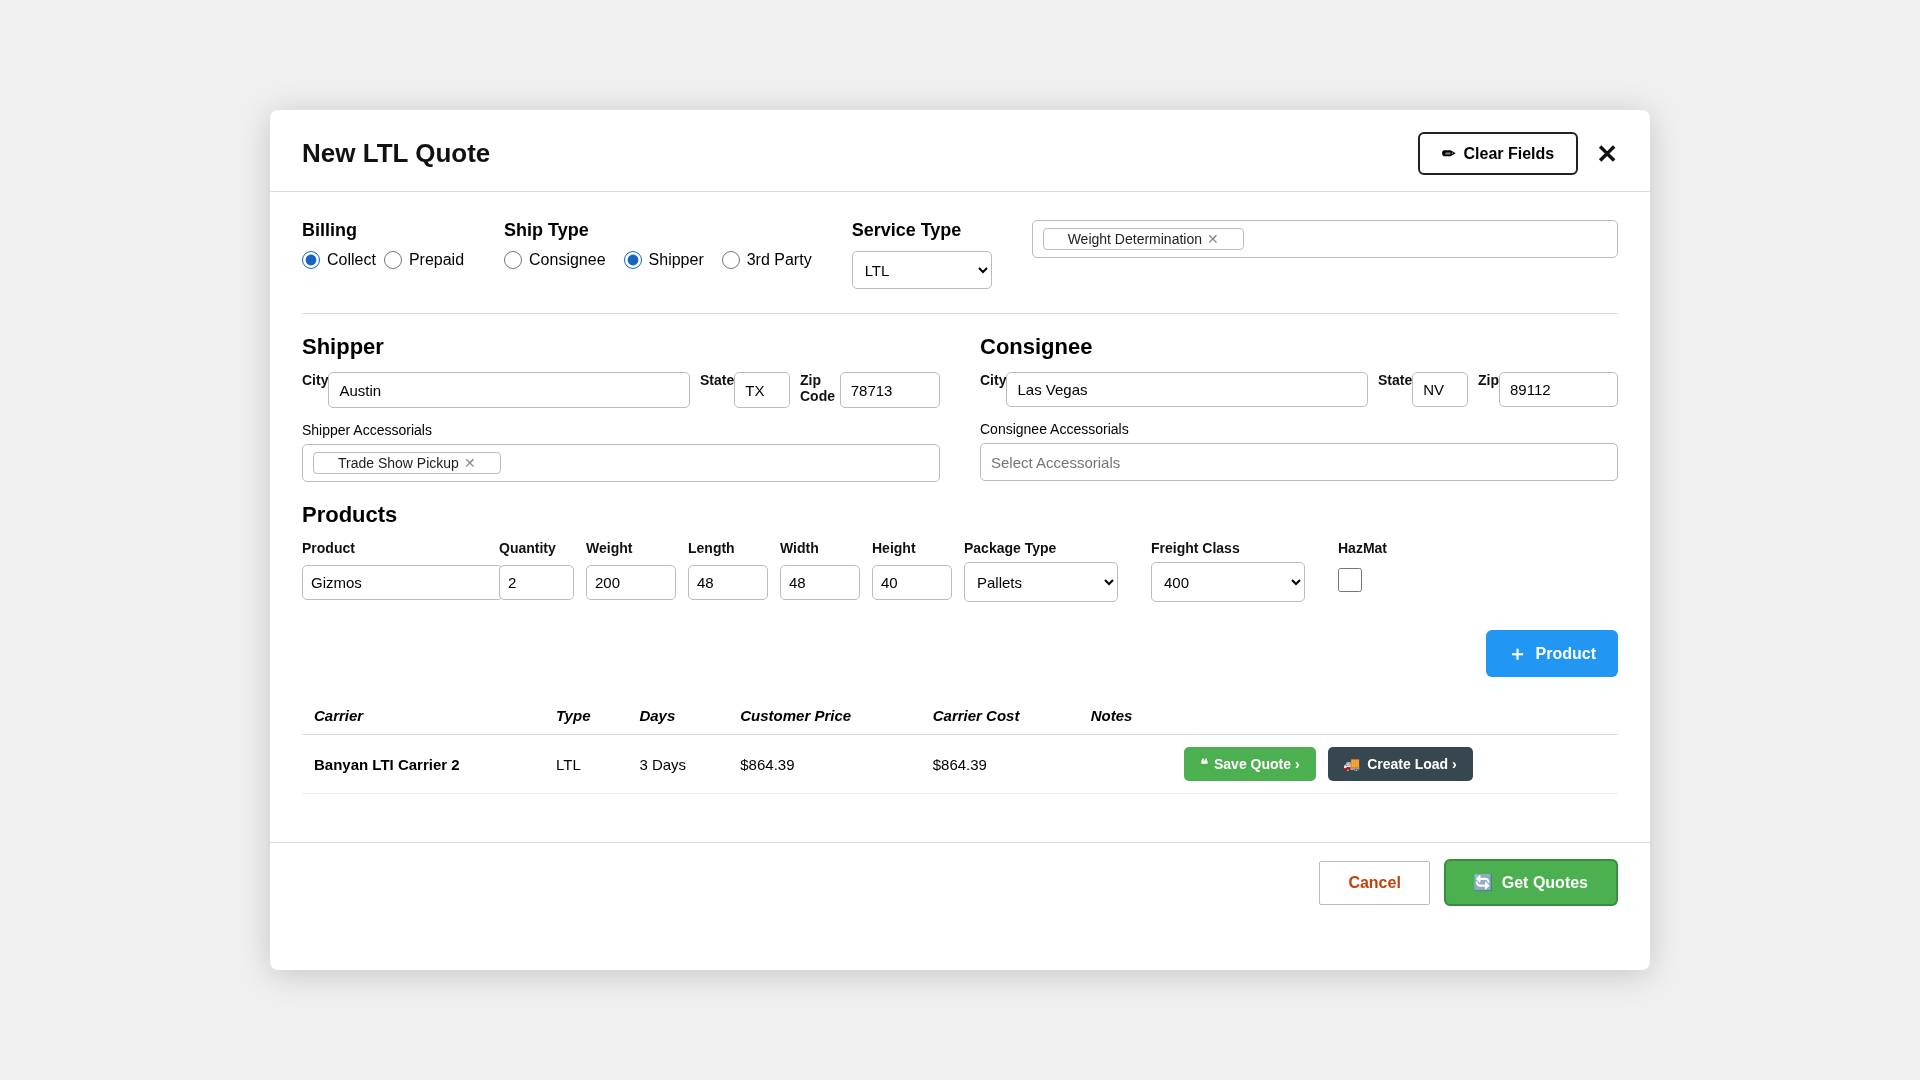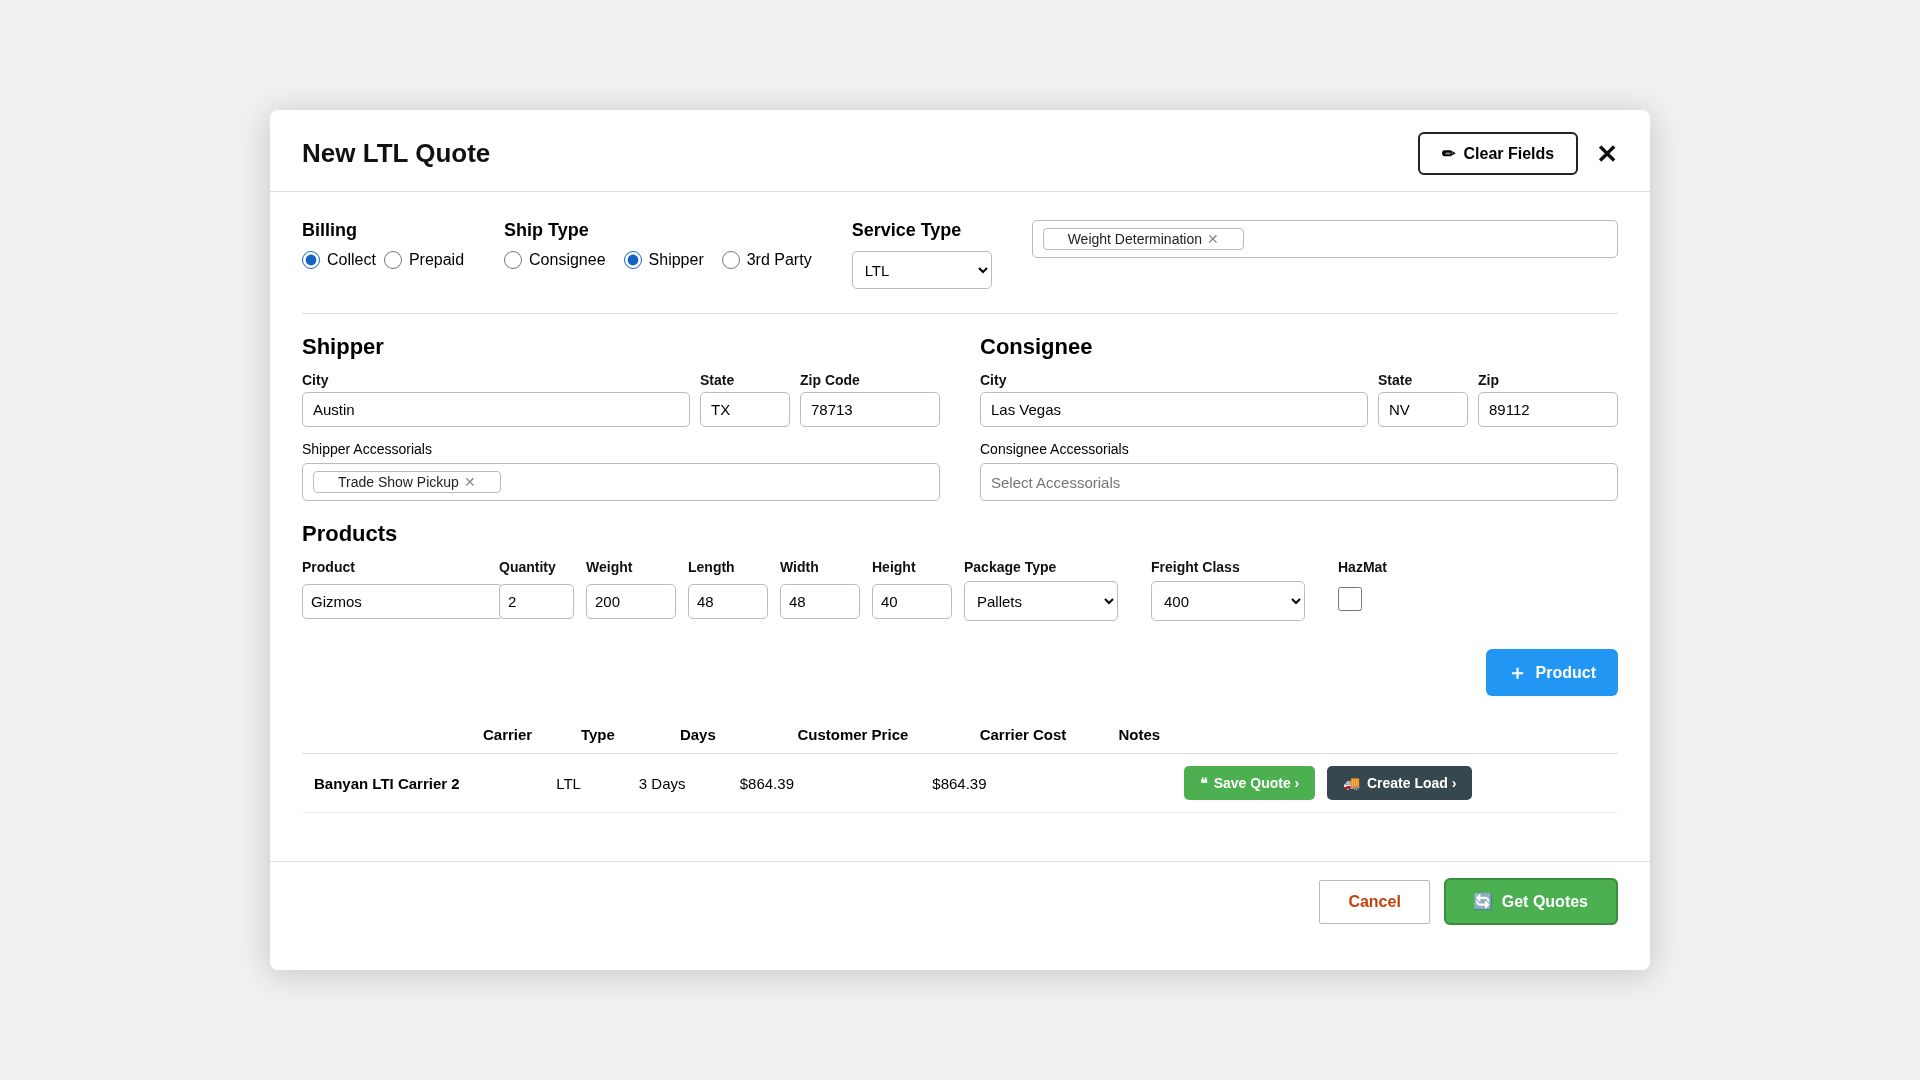--- a/index.html
+++ b/index.html
@@ -149,21 +149,21 @@
       margin-bottom: 14px;
     }
     .field-label {
       font-size: 14px;
       font-weight: 600;
       margin-bottom: 4px;
       color: #111;
     }
     .field-col {
       display: flex;
-      flex-direction: column;
+      flex-direction: row;
     }
     .field-col.city { flex: 1; }
     .field-col.state { width: 90px; }
     .field-col.zip { width: 140px; }
     .text-input {
       border: 1.5px solid #bbb;
       border-radius: 5px;
       padding: 8px 10px;
       font-size: 15px;
       background: #fff;
@@ -262,25 +262,26 @@
       gap: 8px;
       margin-left: auto;
       margin-top: 14px;
     }
     .results-table {
       width: 100%;
       border-collapse: collapse;
       margin-bottom: 24px;
     }
     .results-table th {
-      text-align: right;
+      text-align: left;
       font-size: 15px;
       font-weight: 700;
       padding: 10px 12px;
       border-bottom: 1.5px solid #ddd;
+      font-style: italic;
     }
     .results-table td {
       font-size: 15px;
       padding: 12px 12px;
       border-bottom: 1px solid #eee;
     }
     .results-table .carrier-name {
       font-weight: 700;
     }
     .save-quote-btn {

